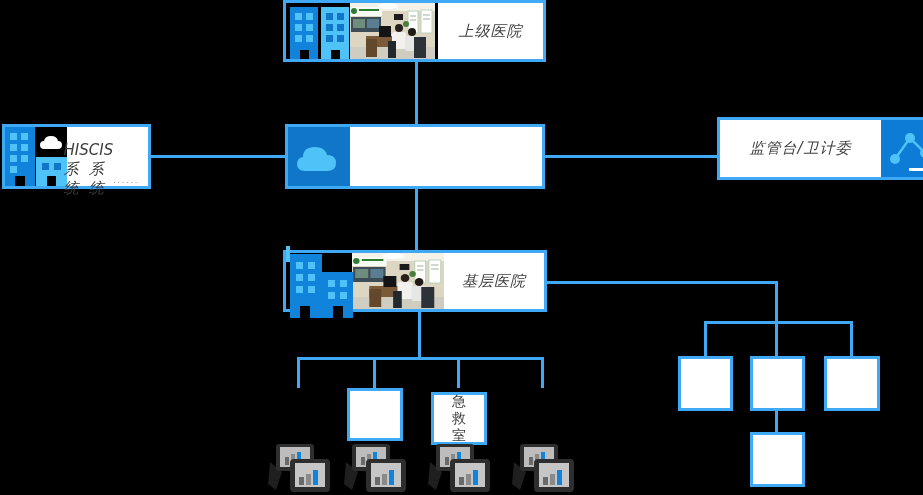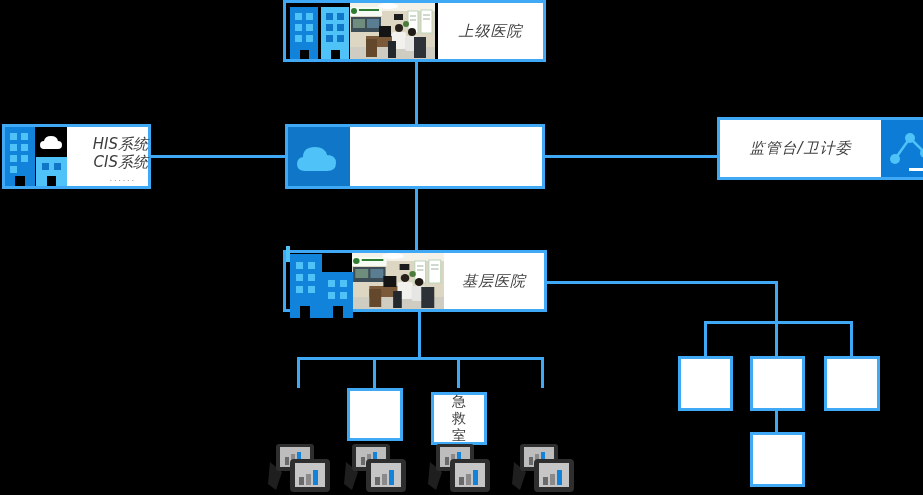--- a/index.html
+++ b/index.html
@@ -22,21 +22,21 @@
 
   .white-panel{position:absolute;top:0;bottom:0;background:#ffffff;display:flex;align-items:center;justify-content:center;color:var(--text-dark);}
   .label-lg{font-size:15px;letter-spacing:1px;}
 
   .icon-sq{position:absolute;top:0;bottom:0;display:flex;align-items:center;justify-content:center;}
 
   .simplebox{position:absolute;border:3px solid var(--line-blue);box-sizing:border-box;background:#ffffff;display:flex;align-items:center;justify-content:center;}
   .vlabel{width:1.15em;line-height:1.22;text-align:center;word-break:break-all;font-size:14px;color:var(--text-dark);}
 
   .midtext{flex-direction:column;align-items:flex-end;justify-content:center;padding-right:3px;font-size:15px;line-height:1.4;text-align:right;}
-  .histext{flex-direction:column;align-items:flex-end;justify-content:center;font-size:15px;line-height:1.25;padding-top:6px;}
+  .histext{flex-direction:row;align-items:flex-start;justify-content:center;font-size:15px;line-height:1.25;padding-top:14px;}
   .hismore{font-size:9px;color:#9a9a9a;letter-spacing:1.5px;align-self:flex-end;padding-right:12px;margin-top:1px;}
 
   .abs{position:absolute;}
   svg{display:block;}
 </style>
 </head>
 <body>
 
 <div class="stage">
 

